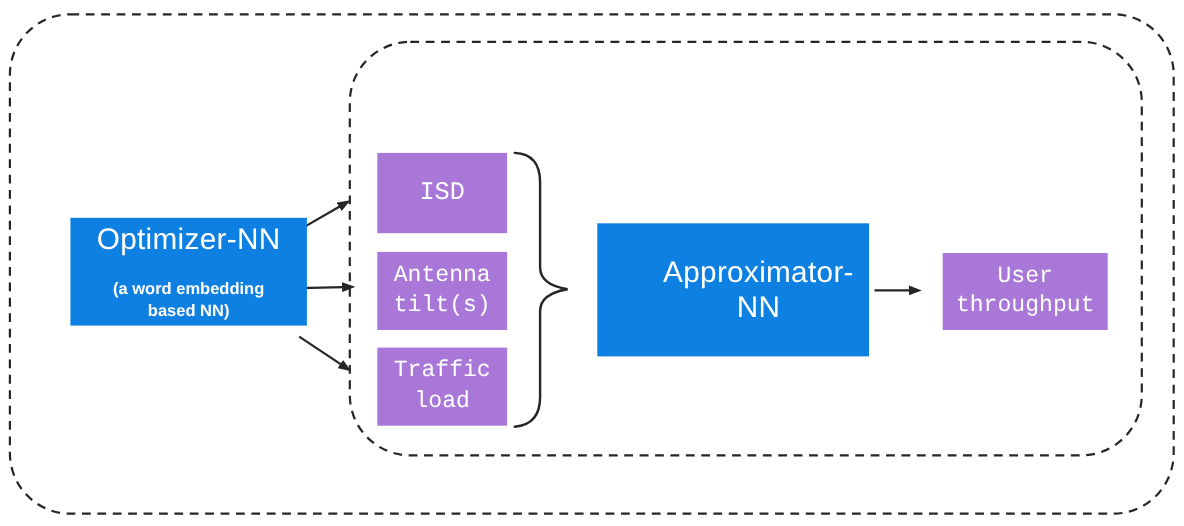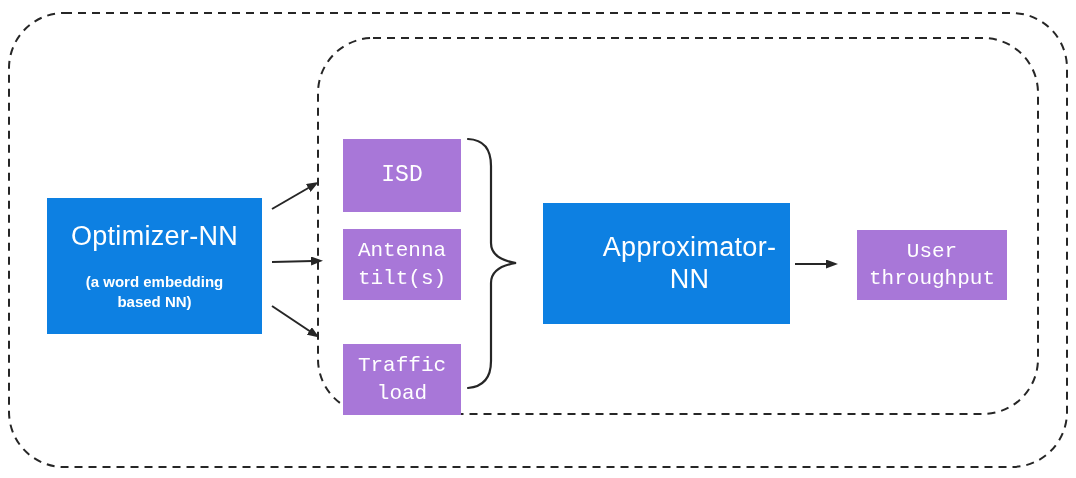--- a/index.html
+++ b/index.html
@@ -47,24 +47,24 @@
     flex-direction: column;
     align-items: center;
     justify-content: center;
     color: #ffffff;
     text-align: center;
     box-sizing: border-box;
   }
   .box.blue   { background: var(--blue, #0d80e2); }
   .box.purple { background: var(--purple, #a877d8); font-family: Liberation Mono, monospace; }
 
-  .optimizer       { left: 47px;  top: 198px; width: 215px; height: 136px; }
+  .optimizer       { left: 64px;  top: 198px; width: 215px; height: 98px; }
   .input-isd       { left: 343px; top: 139px; width: 118px; height: 73px;  }
   .input-antenna   { left: 343px; top: 229px; width: 118px; height: 71px; text-align: right;  }
-  .input-traffic   { left: 343px; top: 316px; width: 118px; height: 71px; margin-top: 28px;  }
+  .input-traffic   { left: 343px; top: 316px; width: 118px; height: 71px;  }
   .approximator    { left: 543px; top: 203px; width: 247px; height: 121px; padding-left: 46px; }
   .output-box      { left: 857px; top: 230px; width: 150px; height: 70px; align-items: center;  }
 
   .node-title {
     font-size: 27px;
     font-weight: 400;
     letter-spacing: 0.3px;
     white-space: pre-line;
     line-height: 1.15;
   }

